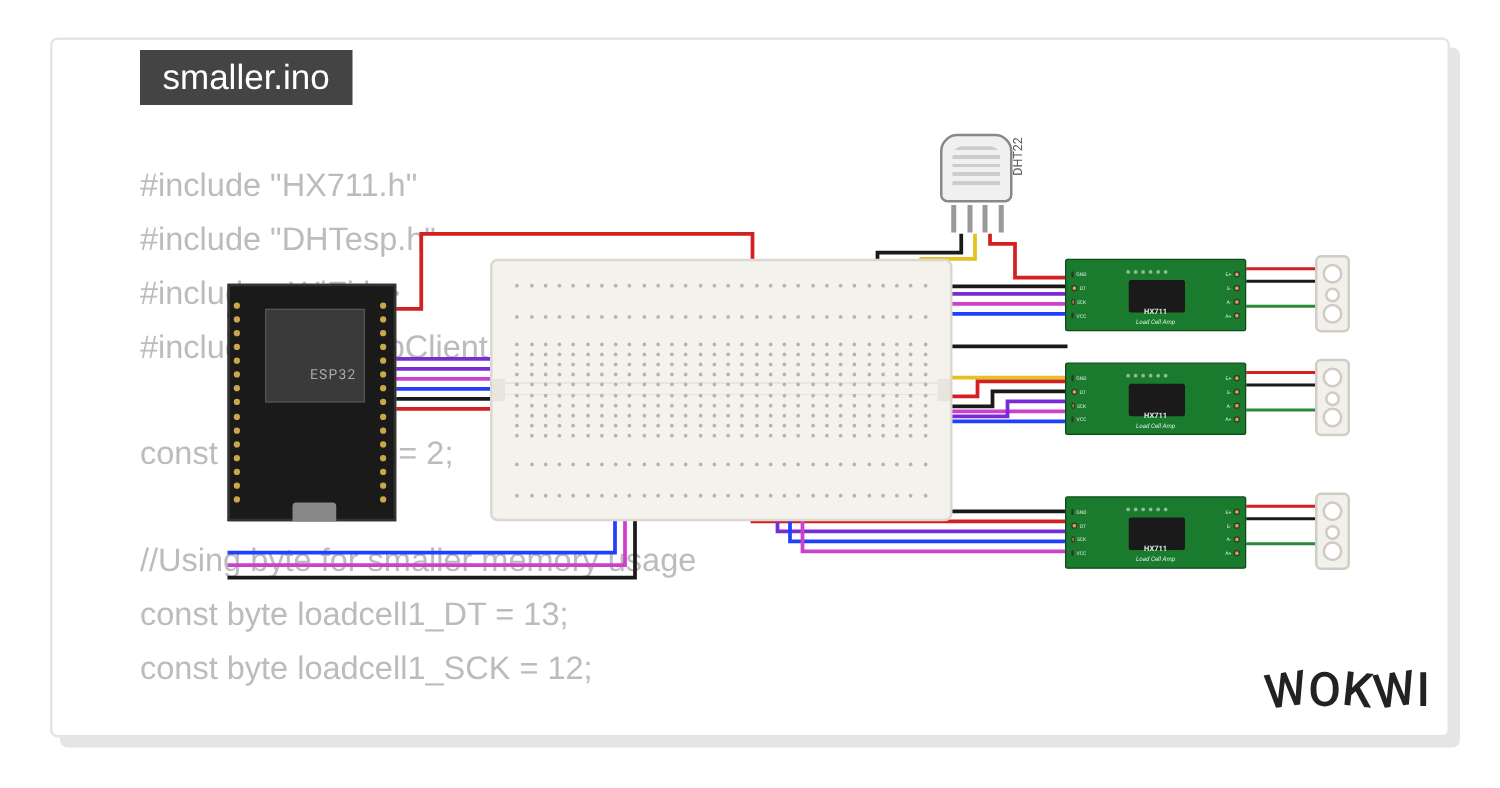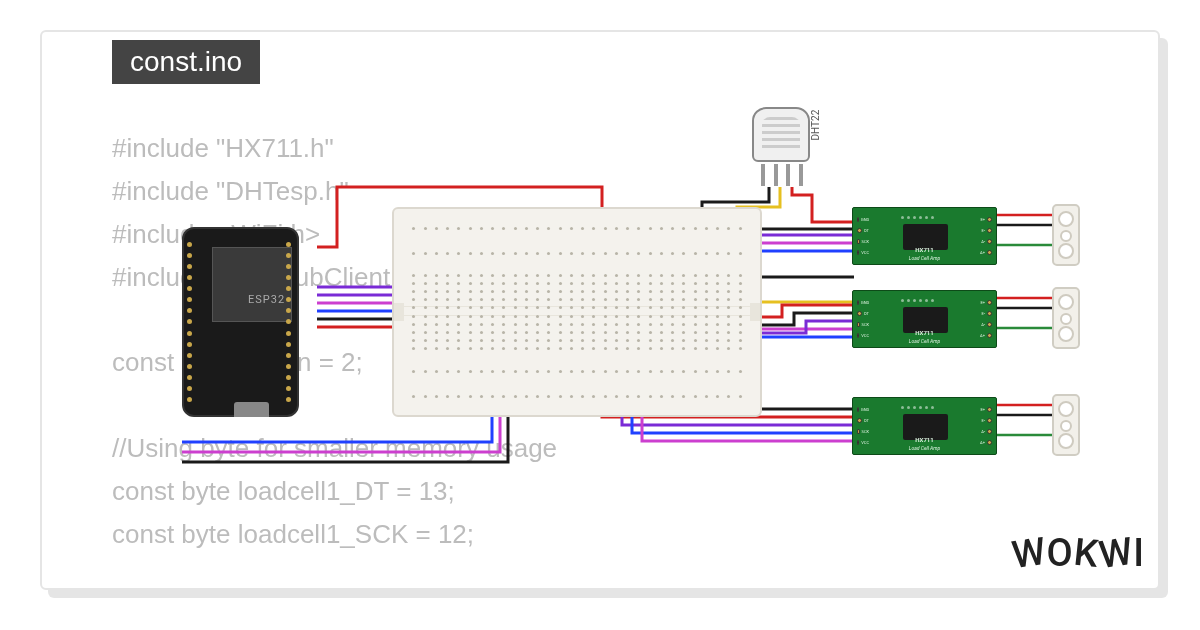--- a/index.html
+++ b/index.html
@@ -50,24 +50,24 @@
     left: 140px;
     top: 75px;
     width: 950px;
     height: 420px;
     z-index: 5;
   }
   .esp32 {
     position: absolute;
     left: 0px;
     top: 120px;
-    width: 117px;
+    width: 135px;
     height: 190px;
     background: #1a1a1a;
-    border-radius: 12px;
+    border-radius: 0;
     border: 2px solid #333;
   }
   .esp32-chip {
     position: absolute;
     left: 28px; top: 18px;
     width: 80px; height: 75px;
     background: #3a3a3a;
     border: 1px solid #555;
   }
   .esp32-label {
@@ -295,21 +295,21 @@
     left: 0; top: 0;
     width: 950px; height: 420px;
     pointer-events: none;
   }
 </style>
 </head>
 <body>
 
 <div class="card">
   <div class="tab">
-    <span>const.ino</span>
+    <span>smaller.ino</span>
   </div>
 
   <div class="code">#include "HX711.h"
 #include "DHTesp.h"
 #include &lt;WiFi.h&gt;
 #include &lt;PubSubClient.h&gt;
 
 const byte dhtPin = 2;
 
 //Using byte for smaller memory usage

